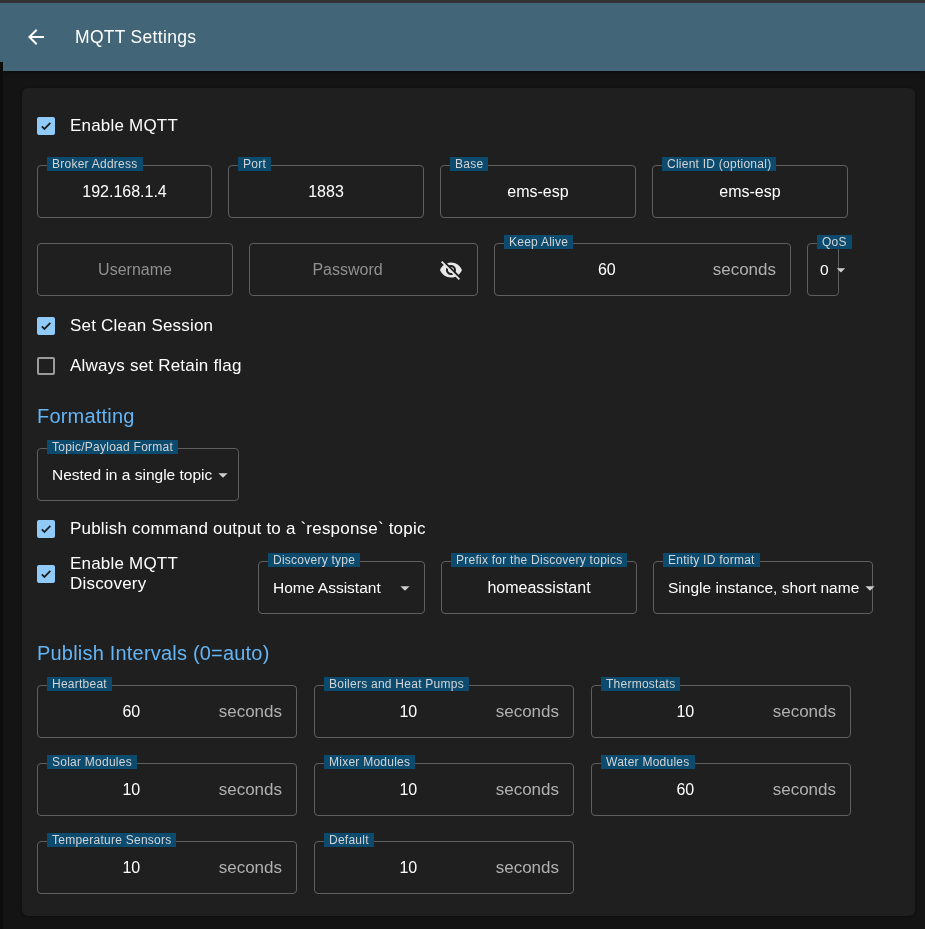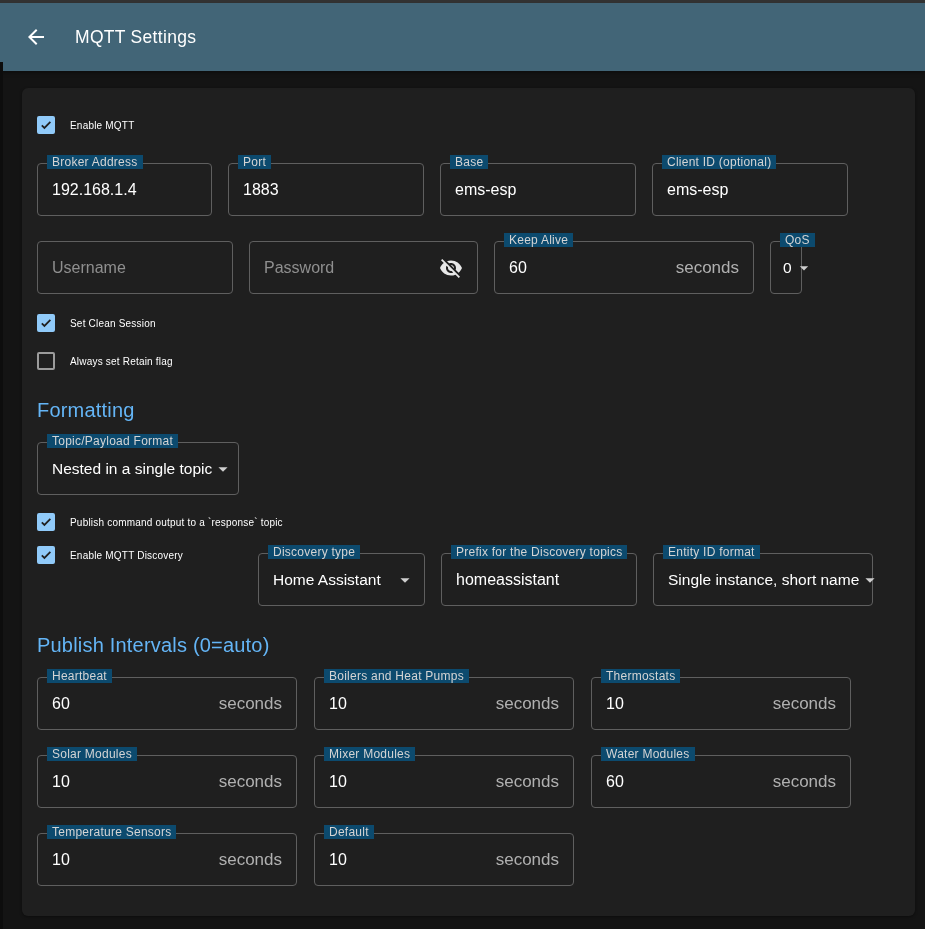--- a/index.html
+++ b/index.html
@@ -36,45 +36,45 @@
 
   
   .cbrow { display:flex; align-items:center; gap:15px; cursor:pointer; width:max-content; }
   .cb {
     width:18px; height:18px; flex:none; border:2px solid #9b9b9b; border-radius:2px;
     display:flex; align-items:center; justify-content:center; background:transparent;
   }
   .cb .tick { display:none; width:16px; height:16px; }
   .cb.checked { background:#90caf9; border-color:#90caf9; }
   .cb.checked .tick { display:block; }
-  .cblabel { font-size:10px; color:#fff; letter-spacing:.2px; }
+  .cblabel { font-size:17px; color:#fff; letter-spacing:.2px; }
 
   
   .row { display:flex; gap:16px; }
   .field {
     position:relative; height:53px; border:1px solid #5f5f5f; border-radius:4px;
     display:flex; align-items:center; padding:0 14px; background:transparent;
   }
   .flabel {
     position:absolute; top:-9px; left:9px; background:#0c4a6e; padding:0 5px;
     font-size:12px; color:#d4d4d4; letter-spacing:.25px; white-space:nowrap;
   }
   .field input {
     background:transparent; border:none; outline:none; color:#fff;
-    font-size:16px; font-family:inherit; width:100%; min-width:0; padding:0;
+    font-size:16px; font-family:inherit; width:100%; min-width:0; padding:0;text-align:center;
   }
   .field input::placeholder { color:#8f8f8f; opacity:1; }
   .suffix { color:#b0b0b0; font-size:17px; margin-left:8px; white-space:nowrap; }
   .field.select { cursor:pointer; padding-right:8px; }
   .fvalue { font-size:15.5px; color:#fff; white-space:nowrap; }
   .caret { width:22px; height:22px; flex:none; margin-left:auto; fill:#cfcfcf; }
   .eye-btn { width:24px; height:24px; flex:none; margin-left:8px; cursor:pointer; fill:#e8e8e8; }
 
   
-  .w175{width:175px} .w196{width:196px} .w229{width:229px} .w260{width:260px}
+  .w175{width:175px} .w196{width:196px} .w229{width:229px} .w260{width:297px}
   .w202{width:202px} .w167{width:167px} .w220{width:220px} .w51{width:32px; padding:0 8px 0 12px;}
   .w51 .caret{ width:20px; height:20px; margin-left:2px; }
 
   
   .heading { font-size:20px; font-weight:500; color:#64b5f6; letter-spacing:.2px; }
   .mt29{margin-top:29px} .mt25{margin-top:25px} .mt20{margin-top:20px}
   .mt18{margin-top:18px} .mt28{margin-top:28px}
 
   .disc-row { display:flex; gap:16px; align-items:flex-start; margin-top:15px; }
   .disc-row .cbrow { width:205px; flex:none; }

